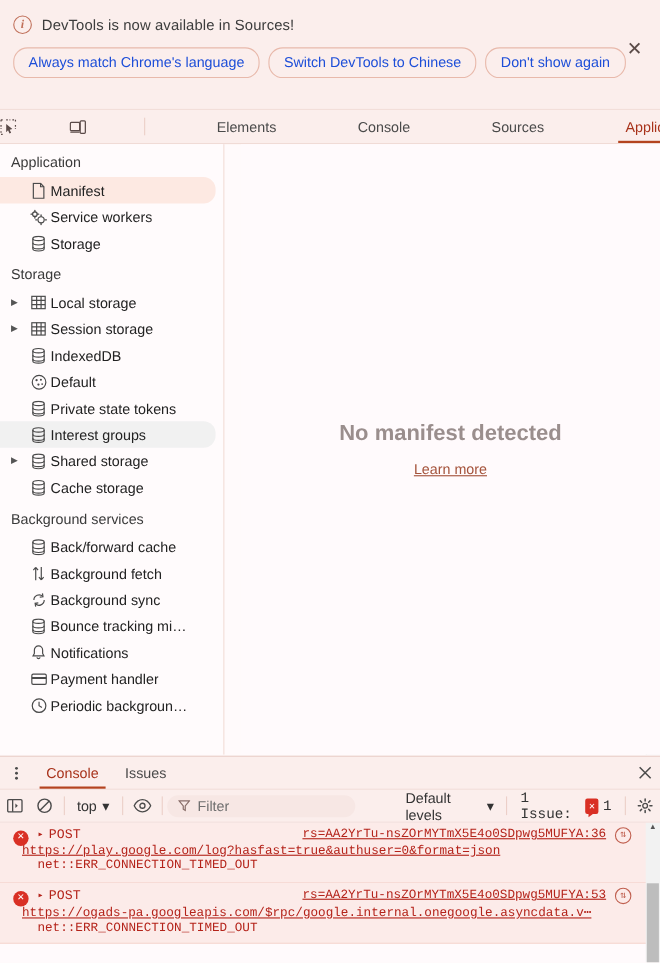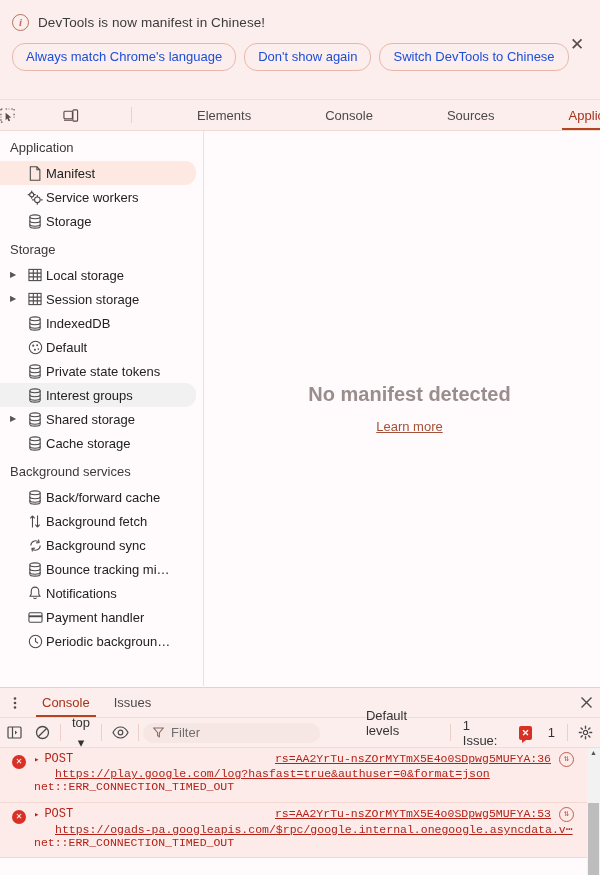--- a/index.html
+++ b/index.html
@@ -128,27 +128,27 @@
     content:""; position:absolute; left:6px; right:6px; bottom:0; height:2px; background:#b4431f;
   }
 
   .console-toolbar {
     position: absolute; left: 0; top: 718px; width: 600px; height: 30px;
     background: #fbeeec; display: flex; align-items: center;
     border-bottom: 1px solid #f0dbd6;
   }
   .ct-btn { width: 30px; height: 30px; display:flex; align-items:center; justify-content:center; cursor:pointer; color:#4b4b4b;}
   .ct-sep { width:1px; height:17px; background:#eccfc8; margin: 0 4px; flex:none;}
-  .ct-select { display:flex; align-items:center; gap:5px; font-size:13px; color:#333; padding:0 7px; cursor:pointer;flex-direction:column;}
+  .ct-select { display:flex; align-items:center; gap:5px; font-size:13px; color:#333; padding:0 7px; cursor:pointer;}
   .filter-box {
     display:flex; align-items:center; gap:7px; height:20px; width:188px;
     background:#f7e7e4; border-radius:10px; padding:0 10px; cursor:text;
     color:#6f6f6f; font-size:13px;
   }
-  .issues-chip { display:flex; align-items:center; gap:16px; font-size:13px; color:#333; padding:0 8px; cursor:pointer; }
+  .issues-chip { display:flex; align-items:center; gap:4px; font-size:13px; color:#333; padding:0 8px; cursor:pointer;font-family:Liberation Mono, monospace; }
 
   
   .console-body {
     position: absolute; left: 0; top: 748px; width: 600px; height: 127px;
     background: #fffafc; overflow: hidden;
   }
   .msg {
     position: relative; background: #fcebe9;
     border-bottom: 1px solid #f5d7d2; padding: 4px 24px 5px 0;
     font-family: "Liberation Mono", monospace; font-size: 11.5px; color: #b4231a;
@@ -161,41 +161,41 @@
   }
   .msg-l1 { display:flex; align-items:flex-start; padding-left:34px; }
   .msg-tri { color:#b4231a; font-size:9px; margin-right:5px; margin-top:2px; }
   .msg-method { font-size:12px; }
   .msg-src { margin-left:auto; text-decoration: underline; cursor:pointer; font-size:11.5px; white-space:nowrap;}
   .net-ico {
     width:15px; height:15px; border:1.3px solid #c06050; border-radius:50%;
     margin-left:8px; margin-right:2px; flex:none; position:relative; color:#c06050;
     font-size:9px; line-height:13px; text-align:center;
   }
-  .msg-l2 { padding-left:42px; text-decoration: underline; word-break: break-all; cursor:pointer;margin-left:13px; }
+  .msg-l2 { padding-left:20px; text-decoration: underline; word-break: break-all; cursor:pointer; }
   .msg-l3 { padding-left:34px; }
   .console-scroll {
     position:absolute; right:0; top:748px; width:13px; height:127px; background:#f2f2f2;
   }
   .cs-thumb { position:absolute; left:1px; width:11px; background:#bdbdbd; }
   .cs-up { position:absolute; top:1px; left:3px; color:#555; font-size:7px;}
   svg { display:block; }
 </style>
 </head>
 <body>
 
 <div class="banner">
   <div class="banner-row1">
     <div class="info-icon">i</div>
-    <div class="banner-title">DevTools is now manifest in Chinese!</div>
+    <div class="banner-title">DevTools is now available in Sources!</div>
   </div>
   <div class="banner-buttons">
     <button class="pill">Always match Chrome's language</button>
+    <button class="pill">Switch DevTools to Chinese</button>
     <button class="pill">Don't show again</button>
-    <button class="pill">Switch DevTools to Chinese</button>
   </div>
   <div class="banner-close">✕</div>
 </div>
 
 <div class="tabbar">
   <div class="tb-icon">
     <svg width="15" height="15" viewBox="0 0 16 16">
       <path d="M1 1h3M6 1h4M12 1h3M15 1v3M15 6v4M1 1v3M1 6v4M1 12v3M1 15h3" stroke="#5a4a48" stroke-width="1.2" fill="none" stroke-dasharray="1.6 1.6"></path>
       <path d="M6 5l6 5-2.6.5 1.4 3-1.6.7-1.4-3L6 13z" fill="#5a4a48"></path>
     </svg>

